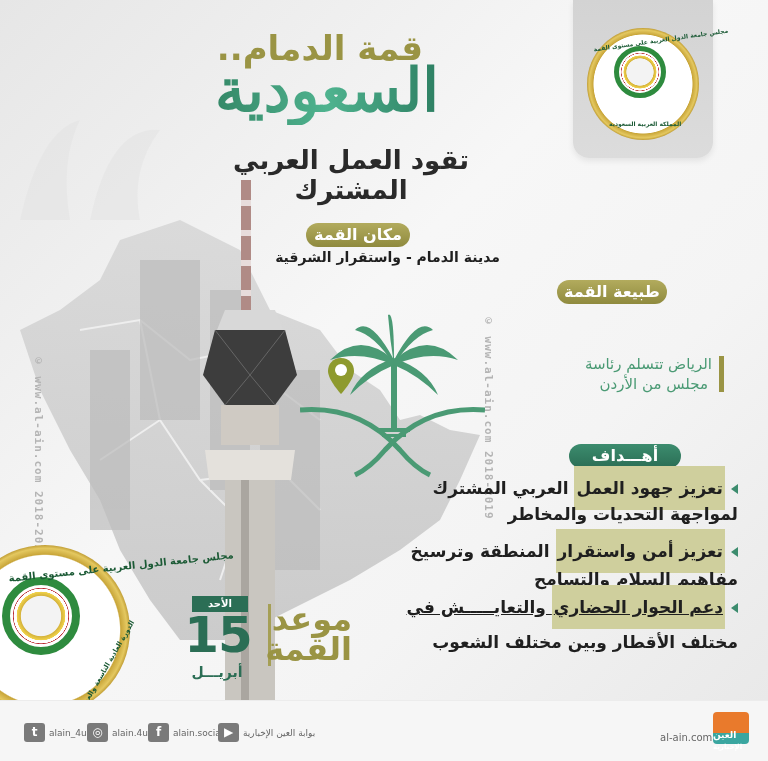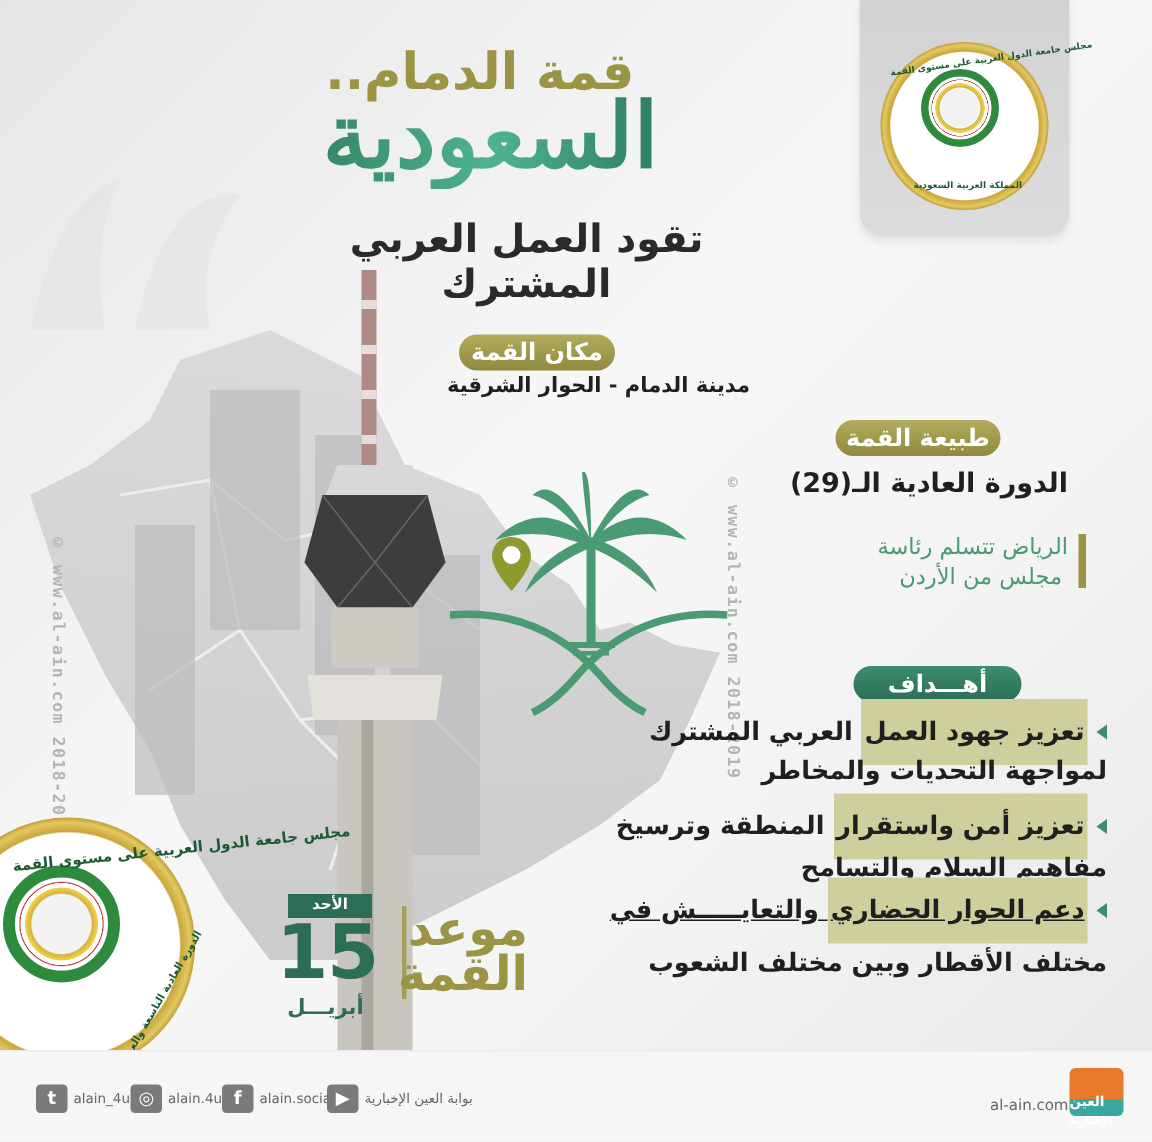--- a/index.html
+++ b/index.html
@@ -182,24 +182,23 @@
       <div class="seal-text" style="left:6px; top:8px; font-size:6px; transform:rotate(-8deg);">مجلس جامعة الدول العربية على مستوى القمة</div>
       <div class="seal-text" style="left:22px; top:92px; font-size:6px;">المملكة العربية السعودية</div>
     </div>
   </div>
 
   <div class="title-top">قمة الدمام..</div>
   <div class="title-main">السعودية</div>
   <div class="title-sub">تقود العمل العربي المشترك</div>
 
   <div class="pill olive" style="left:306px; top:223px; width:104px;">مكان القمة</div>
-  <div class="txt" style="right:268px; top:249px; font-size:14px; font-weight:bold; white-space:nowrap;">مدينة الدمام - الحوار الشرقية</div>
+  <div class="txt" style="right:268px; top:249px; font-size:14px; font-weight:bold; white-space:nowrap;">مدينة الدمام - واستقرار الشرقية</div>
 
   <div class="pill olive" style="left:557px; top:280px; width:110px;">طبيعة القمة</div>
-  <div class="txt" style="right:56px; top:312px; font-size:18px; font-weight:bold; white-space:nowrap;">الدورة العادية الـ(29)</div>
   <div class="bar-olive" style="left:719px; top:356px; height:36px;"></div>
   <div class="txt" style="right:56px; top:355px; font-size:15px; color:#4a9a74; white-space:nowrap;">الرياض تتسلم رئاسة</div>
   <div class="txt" style="right:60px; top:375px; font-size:15px; color:#4a9a74; white-space:nowrap;">مجلس من الأردن</div>
 
   <div class="watermark" style="left:32px; top:355px;">© www.al-ain.com 2018-2019</div>
   <div class="watermark" style="left:482px; top:315px;">© www.al-ain.com 2018-2019</div>
 
   <div class="pill green" style="left:569px; top:444px; width:112px;">أهـــداف القمة</div>
 
   <div class="goal-line" style="top:478px;">

